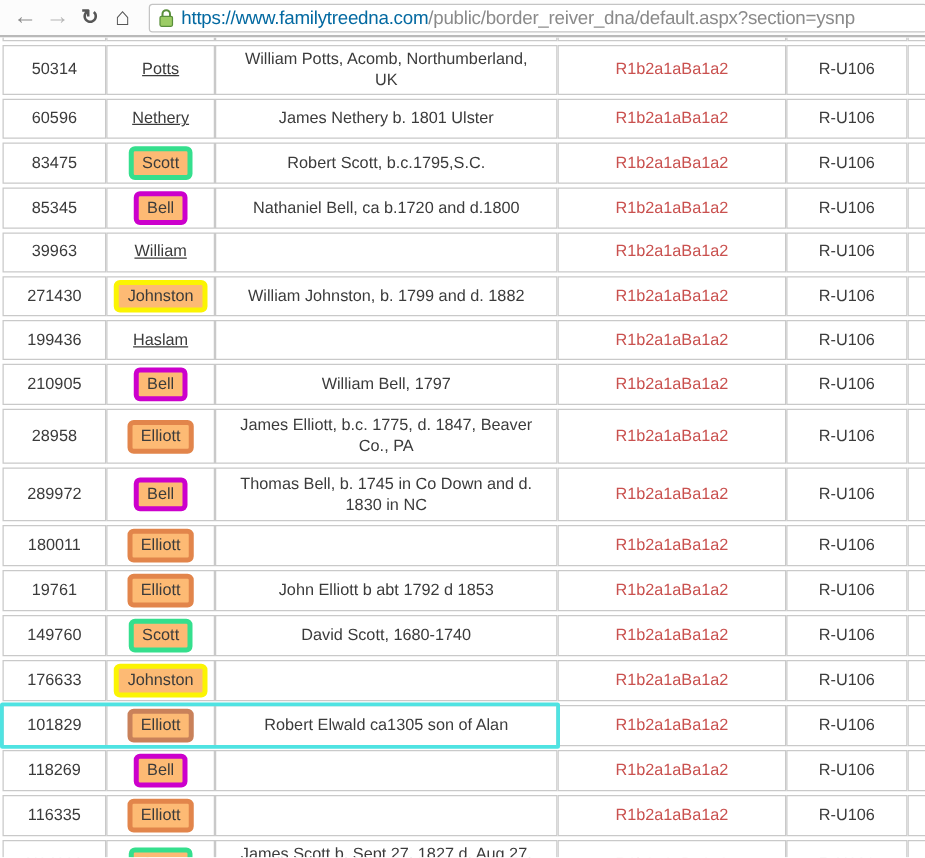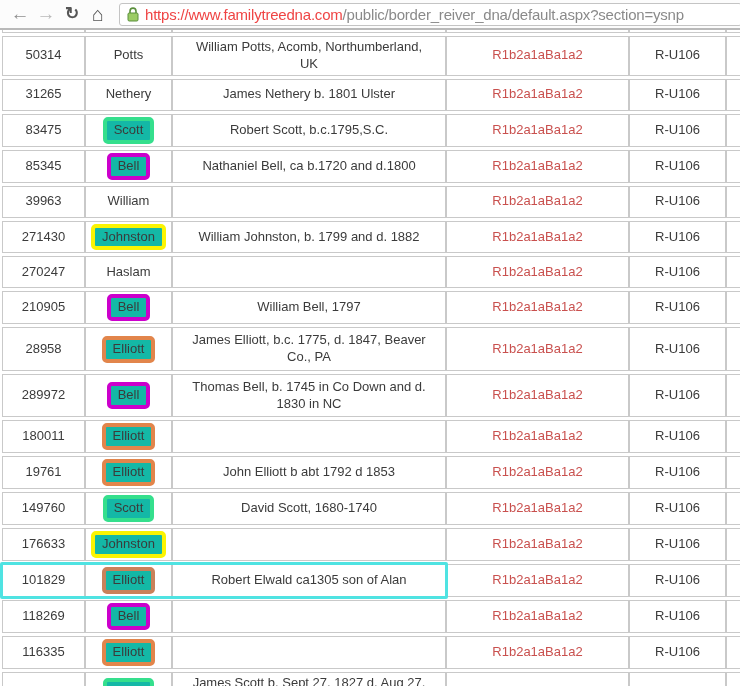--- a/index.html
+++ b/index.html
@@ -14,41 +14,41 @@
              width:26px; cursor:pointer; user-select:none; }
   .nav-back   { color:#8e8e8e; }
   .nav-fwd    { color:#b8b8b8; }
   .nav-reload { color:#565656; font-size:17px; font-weight:bold; }
   .nav-home   { color:#565656; font-size:20px; }
   .urlbar { flex:1; height:23px; background:#fff; border:1px solid #c4c4c4; border-radius:3px;
             margin-left:8px; margin-right:-2px; display:flex; align-items:center;
             padding:0 7px; white-space:nowrap; overflow:hidden; }
   .padlock { flex:0 0 auto; margin-right:6px; }
   .url-text { font-size:15px; letter-spacing:-0.2px; }
-  .url-domain { color:#ef4444; }
+  .url-domain { color:#0369a1; }
   .url-path   { color:#8a8a8a; }
 
   
   .page { position:absolute; top:30px; left:0; width:740px; height:656px; overflow:hidden;
           background:#fff; }
   table.dna { border-collapse:separate; border-spacing:0 3px; table-layout:fixed;
               width:766px; margin-left:2px; margin-top:-4px; }
   td { border:1px solid #c9c9c9; background:#fff; text-align:center; vertical-align:middle;
        font-size:13px; color:#3b3b3b; padding:2px 4px; overflow:hidden; line-height:1.3; }
   td.c-desc { padding:2px 14px; }
   tr.h-std  td { height:32px; }
   tr.h-t9   td { height:44px; }
   tr.h-t10  td { height:43px; }
   tr.sliver td { height:2px; padding:0; }
   .clipwrap { height:2px; overflow:hidden; }
   .clipwrap span { display:block; margin-top:-13px; font-size:13px; }
 
-  .surbox { display:inline-block; background:#14b8a6; border:4px solid transparent;
+  .surbox { display:inline-block; background:#fdba74; border:4px solid transparent;
             border-radius:5px; padding:1px 7px; min-width:30px; }
-  .nobox  { border:none; padding:0; background:transparent; }
+  .nobox  { border:none; padding:0; background:transparent;text-decoration:underline; }
 
   .highlight-overlay { position:absolute; pointer-events:none; border-radius:2px; }
 </style>
 </head>
 <body>
 
 <div class="screen">
 
   <div class="chrome">
     <span class="navicon nav-back">←</span>
@@ -89,21 +89,21 @@
         </tr>
       <tr class="h-std">
     <td class="c-kit">50314</td>
     <td class="c-sur"><span class="surbox nobox">Potts</span></td>
     <td class="c-desc">William Potts, Acomb, Northumberland, UK</td>
     <td class="c-haplo1" style="color: rgb(201, 80, 78);">R1b2a1aBa1a2</td>
     <td class="c-haplo2">R-U106</td>
     <td class="c-extra"></td>
   </tr>
           <tr class="h-std">
-    <td class="c-kit">31265</td>
+    <td class="c-kit">60596</td>
     <td class="c-sur"><span class="surbox nobox">Nethery</span></td>
     <td class="c-desc">James Nethery b. 1801 Ulster</td>
     <td class="c-haplo1" style="color: rgb(201, 80, 78);">R1b2a1aBa1a2</td>
     <td class="c-haplo2">R-U106</td>
     <td class="c-extra"></td>
   </tr>
           <tr class="h-std">
     <td class="c-kit">83475</td>
     <td class="c-sur"><span class="surbox" style="border-color: rgb(53, 223, 141);">Scott</span></td>
     <td class="c-desc">Robert Scott, b.c.1795,S.C.</td>
@@ -129,21 +129,21 @@
   </tr>
           <tr class="h-std">
     <td class="c-kit">271430</td>
     <td class="c-sur"><span class="surbox" style="border-color: rgb(251, 244, 2);">Johnston</span></td>
     <td class="c-desc">William Johnston, b. 1799 and d. 1882</td>
     <td class="c-haplo1" style="color: rgb(201, 80, 78);">R1b2a1aBa1a2</td>
     <td class="c-haplo2">R-U106</td>
     <td class="c-extra"></td>
   </tr>
           <tr class="h-std">
-    <td class="c-kit">270247</td>
+    <td class="c-kit">199436</td>
     <td class="c-sur"><span class="surbox nobox">Haslam</span></td>
     <td class="c-desc"></td>
     <td class="c-haplo1" style="color: rgb(201, 80, 78);">R1b2a1aBa1a2</td>
     <td class="c-haplo2">R-U106</td>
     <td class="c-extra"></td>
   </tr>
           <tr class="h-std">
     <td class="c-kit">210905</td>
     <td class="c-sur"><span class="surbox" style="border-color: rgb(204, 0, 204);">Bell</span></td>
     <td class="c-desc">William Bell, 1797</td>

